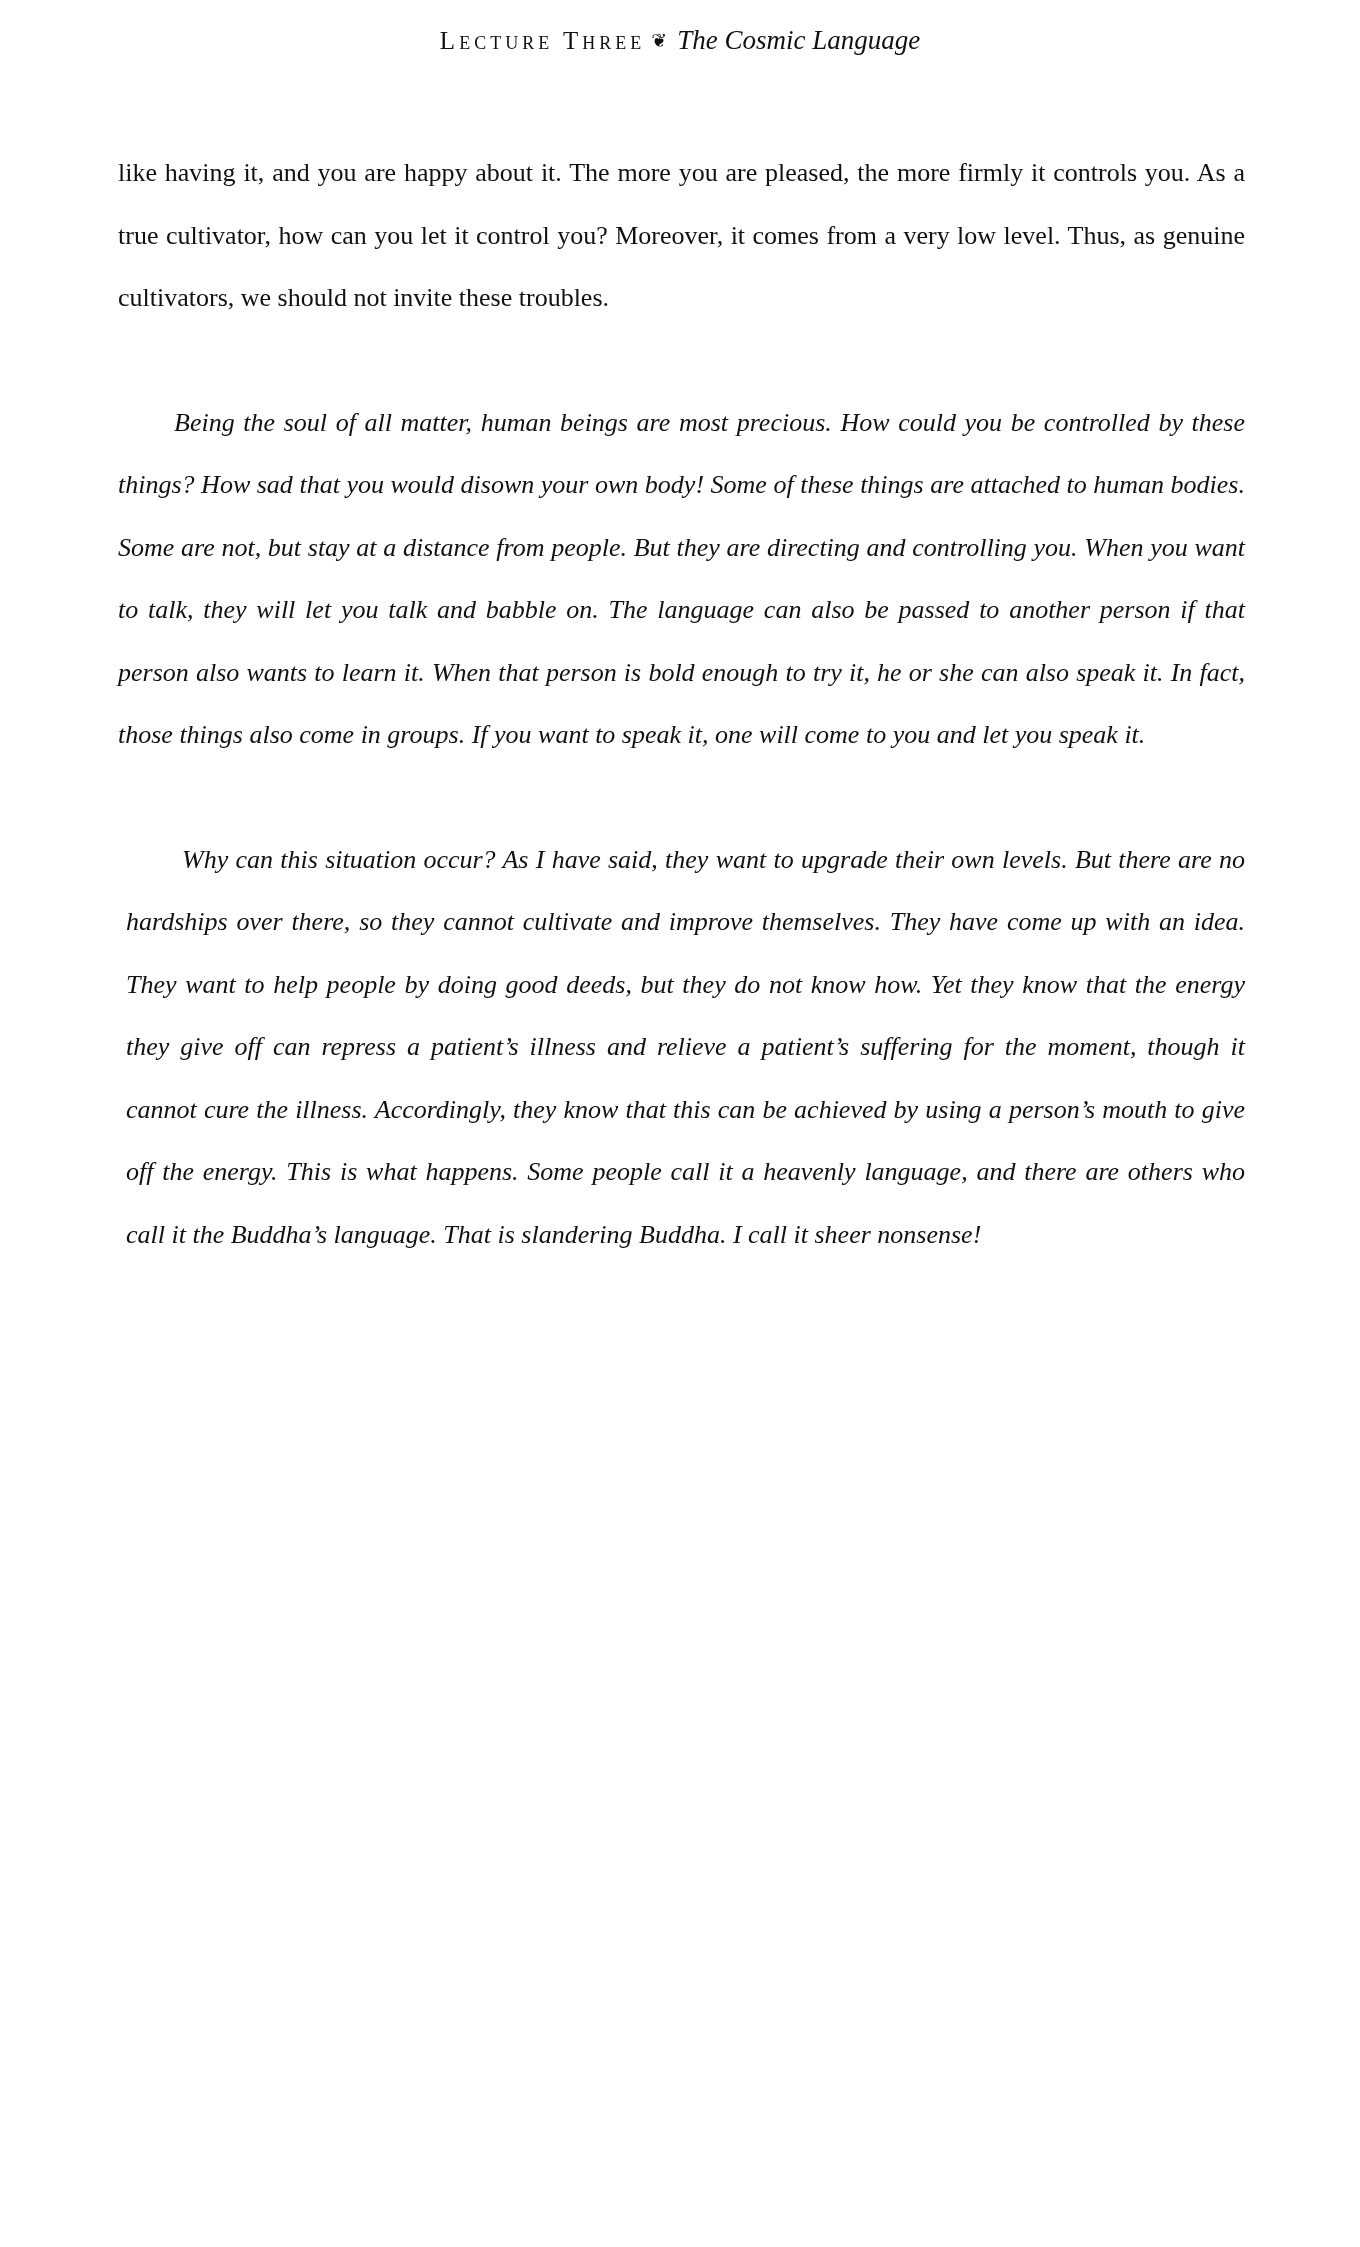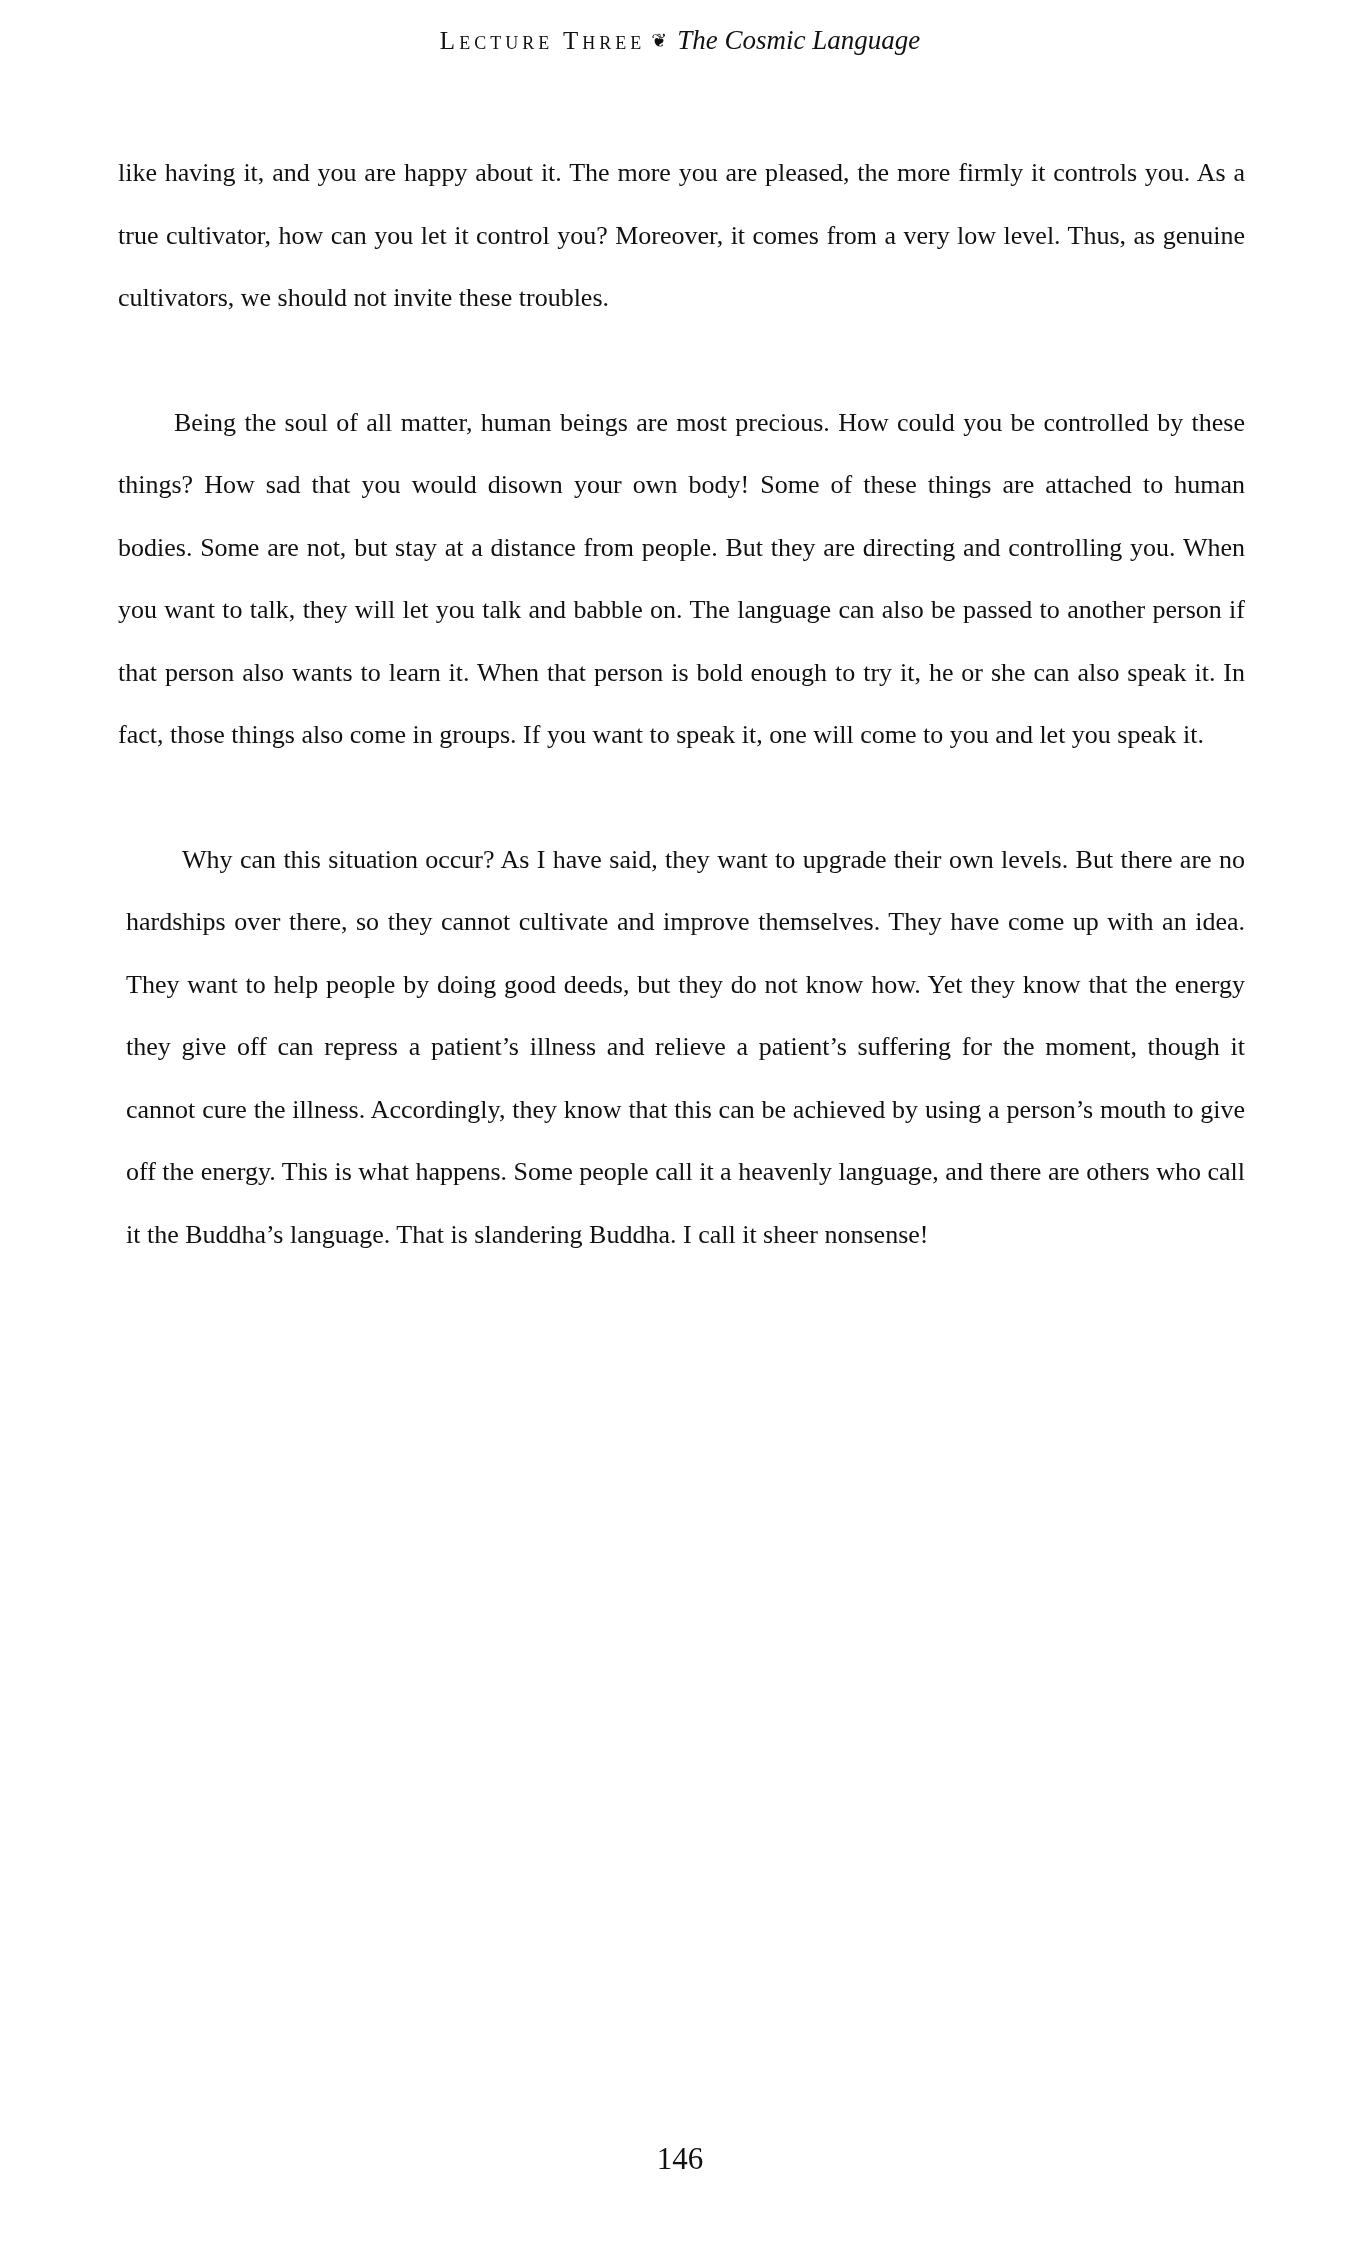--- a/index.html
+++ b/index.html
@@ -65,20 +65,21 @@
   }
   .body-text p {
     margin: 0 0 0 0;
     text-indent: 0;
   }
   .body-text p.indent {
     text-indent: 56px;
   }
   .body-text p + p {
     margin-top: 62px;
+    font-style: italic;
   }
   .body-text p:last-child {
     text-align: justify;
     margin-left: 8px;
   }
   .para-last-line-left {
     text-align-last: left;
   }
   .folio {
     position: absolute;
@@ -98,15 +99,14 @@
   <div class="running-head">
     <span class="lecture-label">Lecture Three</span><span class="ornament">❦</span><span class="head-title">The Cosmic Language</span>
   </div>
 
   <div class="body-text">
     <p class="para-last-line-left">like having it, and you are happy about it. The more you are pleased, the more firmly it controls you. As a true cultivator, how can you let it control you? Moreover, it comes from a very low level. Thus, as genuine cultivators, we should not invite these troubles.</p>
     <p class="indent">Being the soul of all matter, human beings are most precious. How could you be controlled by these things? How sad that you would disown your own body! Some of these things are attached to human bodies. Some are not, but stay at a distance from people. But they are directing and controlling you. When you want to talk, they will let you talk and babble on. The language can also be passed to another person if that person also wants to learn it. When that person is bold enough to try it, he or she can also speak it. In fact, those things also come in groups. If you want to speak it, one will come to you and let you speak it.</p>
     <p class="indent para-last-line-left">Why can this situation occur? As I have said, they want to upgrade their own levels. But there are no hardships over there, so they cannot cultivate and improve themselves. They have come up with an idea. They want to help people by doing good deeds, but they do not know how. Yet they know that the energy they give off can repress a patient’s illness and relieve a patient’s suffering for the moment, though it cannot cure the illness. Accordingly, they know that this can be achieved by using a person’s mouth to give off the energy. This is what happens. Some people call it a heavenly language, and there are others who call it the Buddha’s language. That is slandering Buddha. I call it sheer nonsense!</p>
   </div>
 
-  <div class="folio">146</div>
 
 </div>
 
 </body></html>

